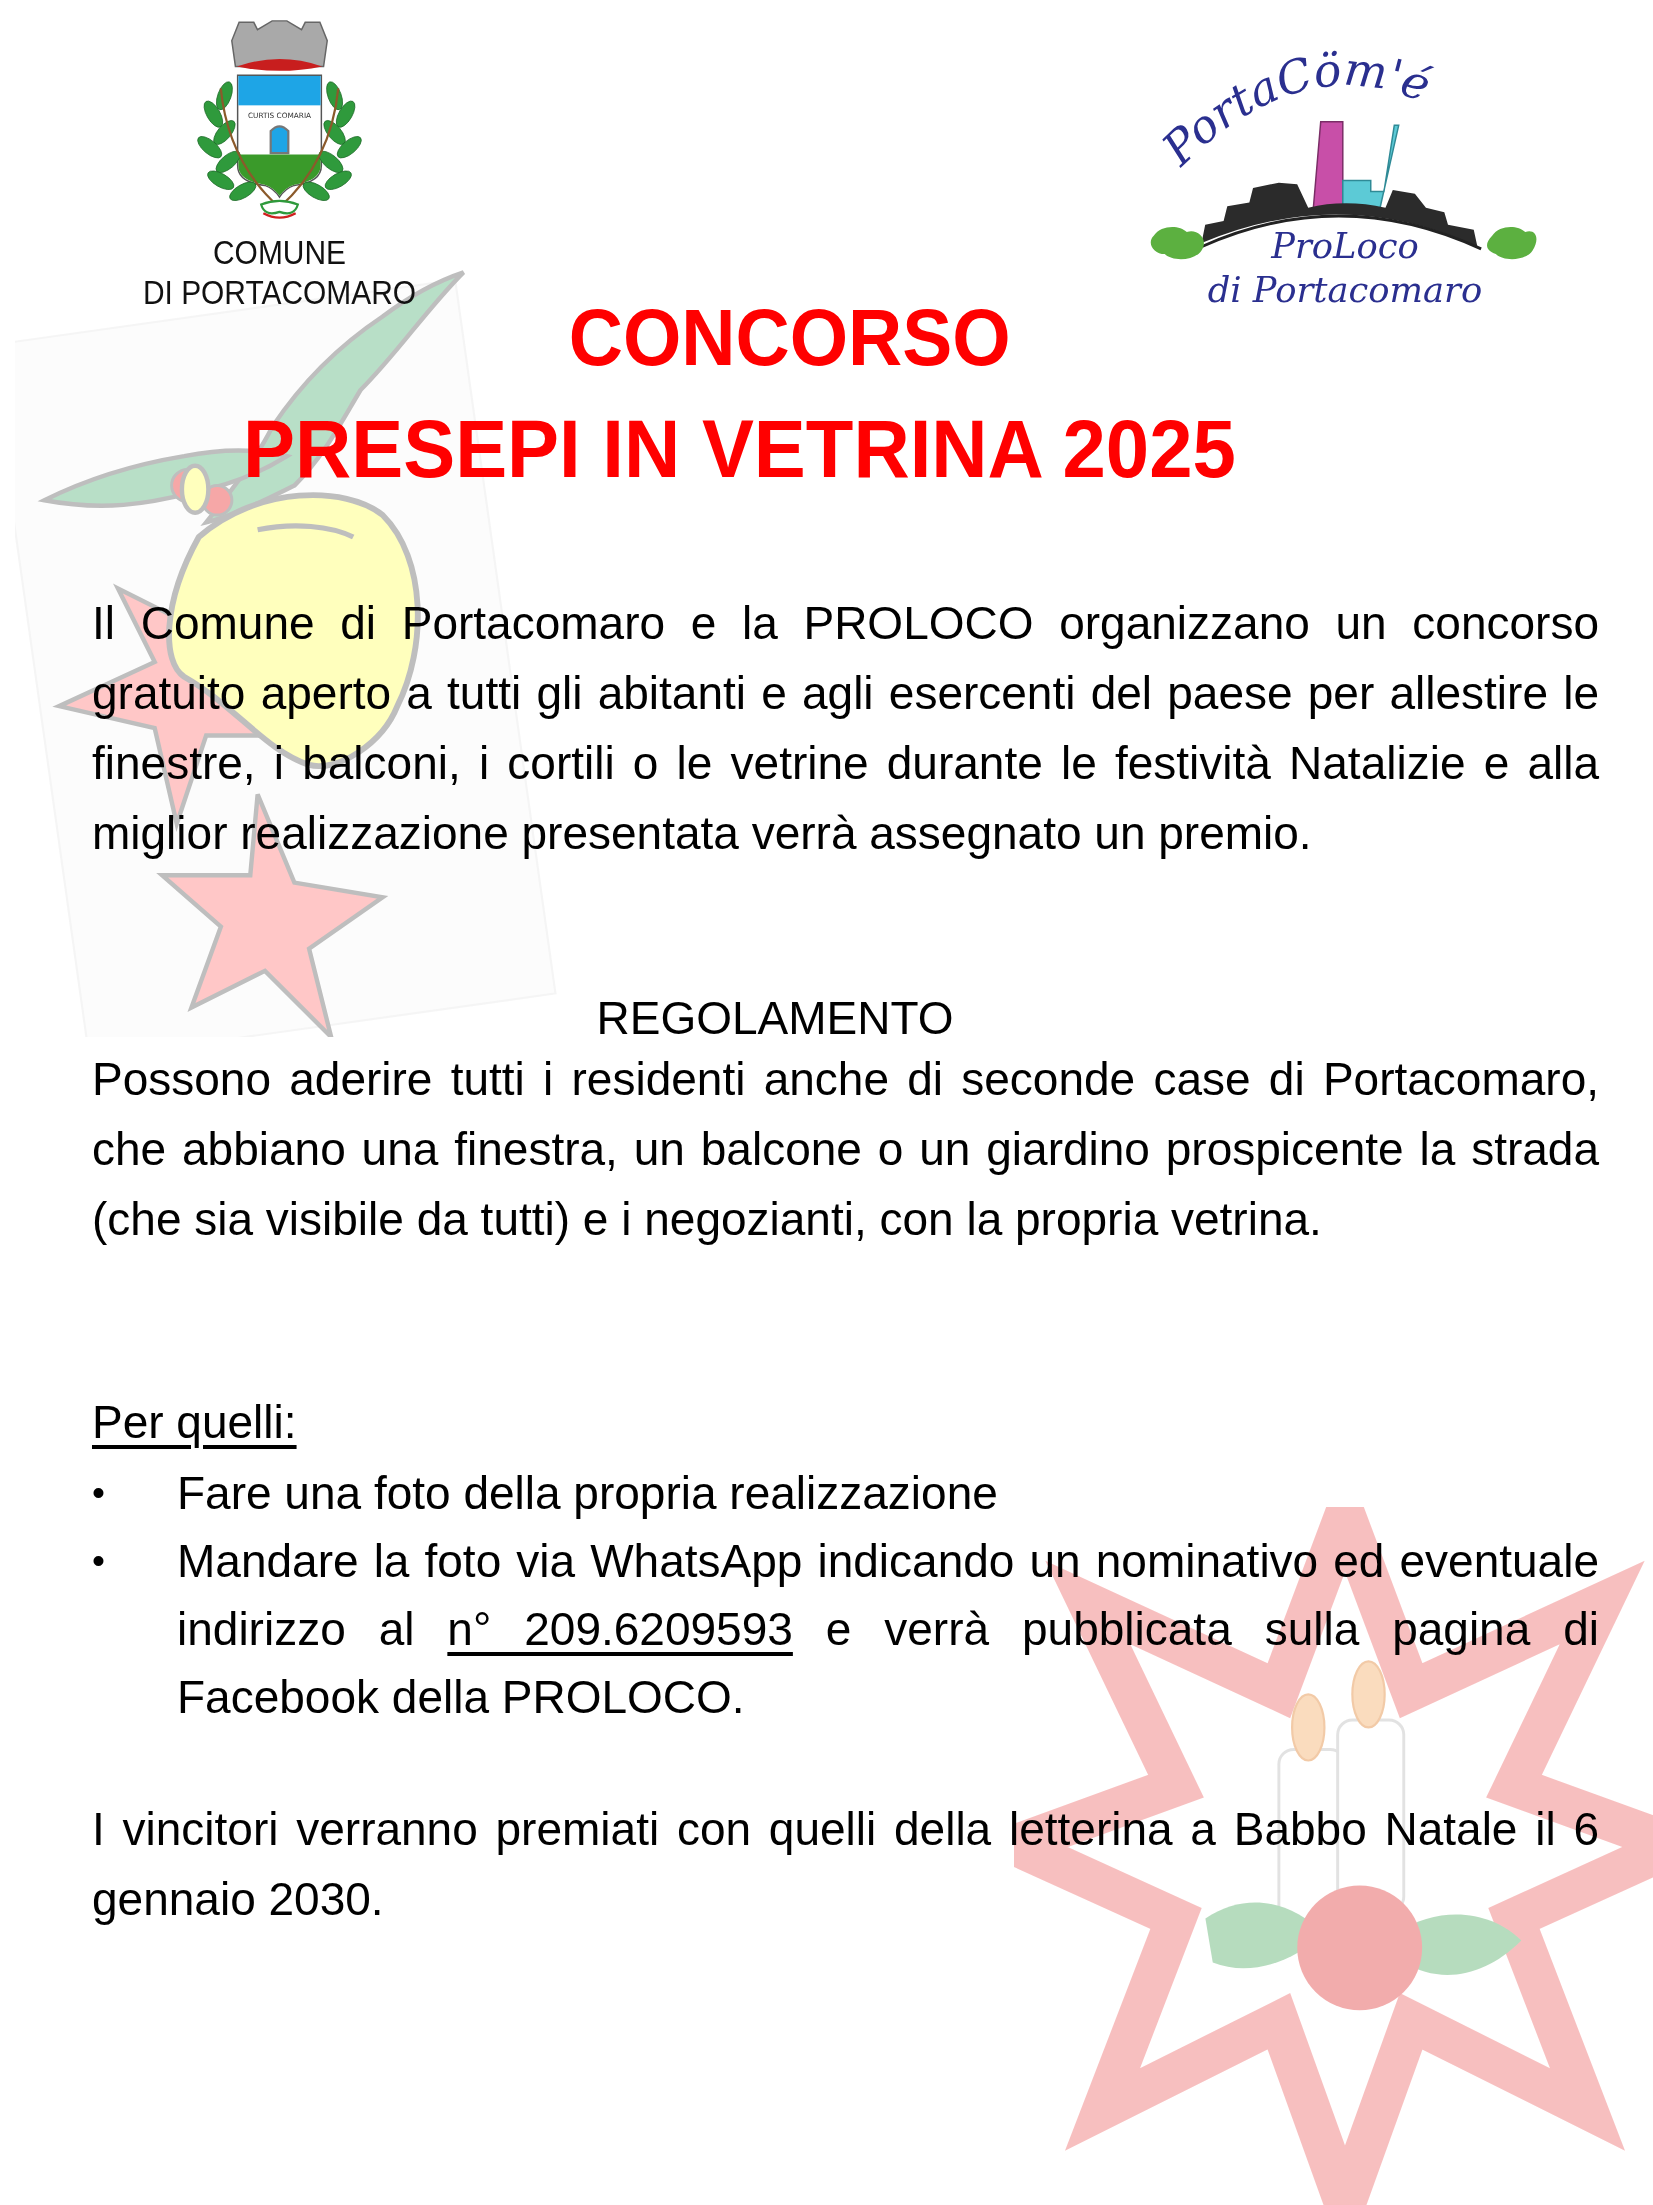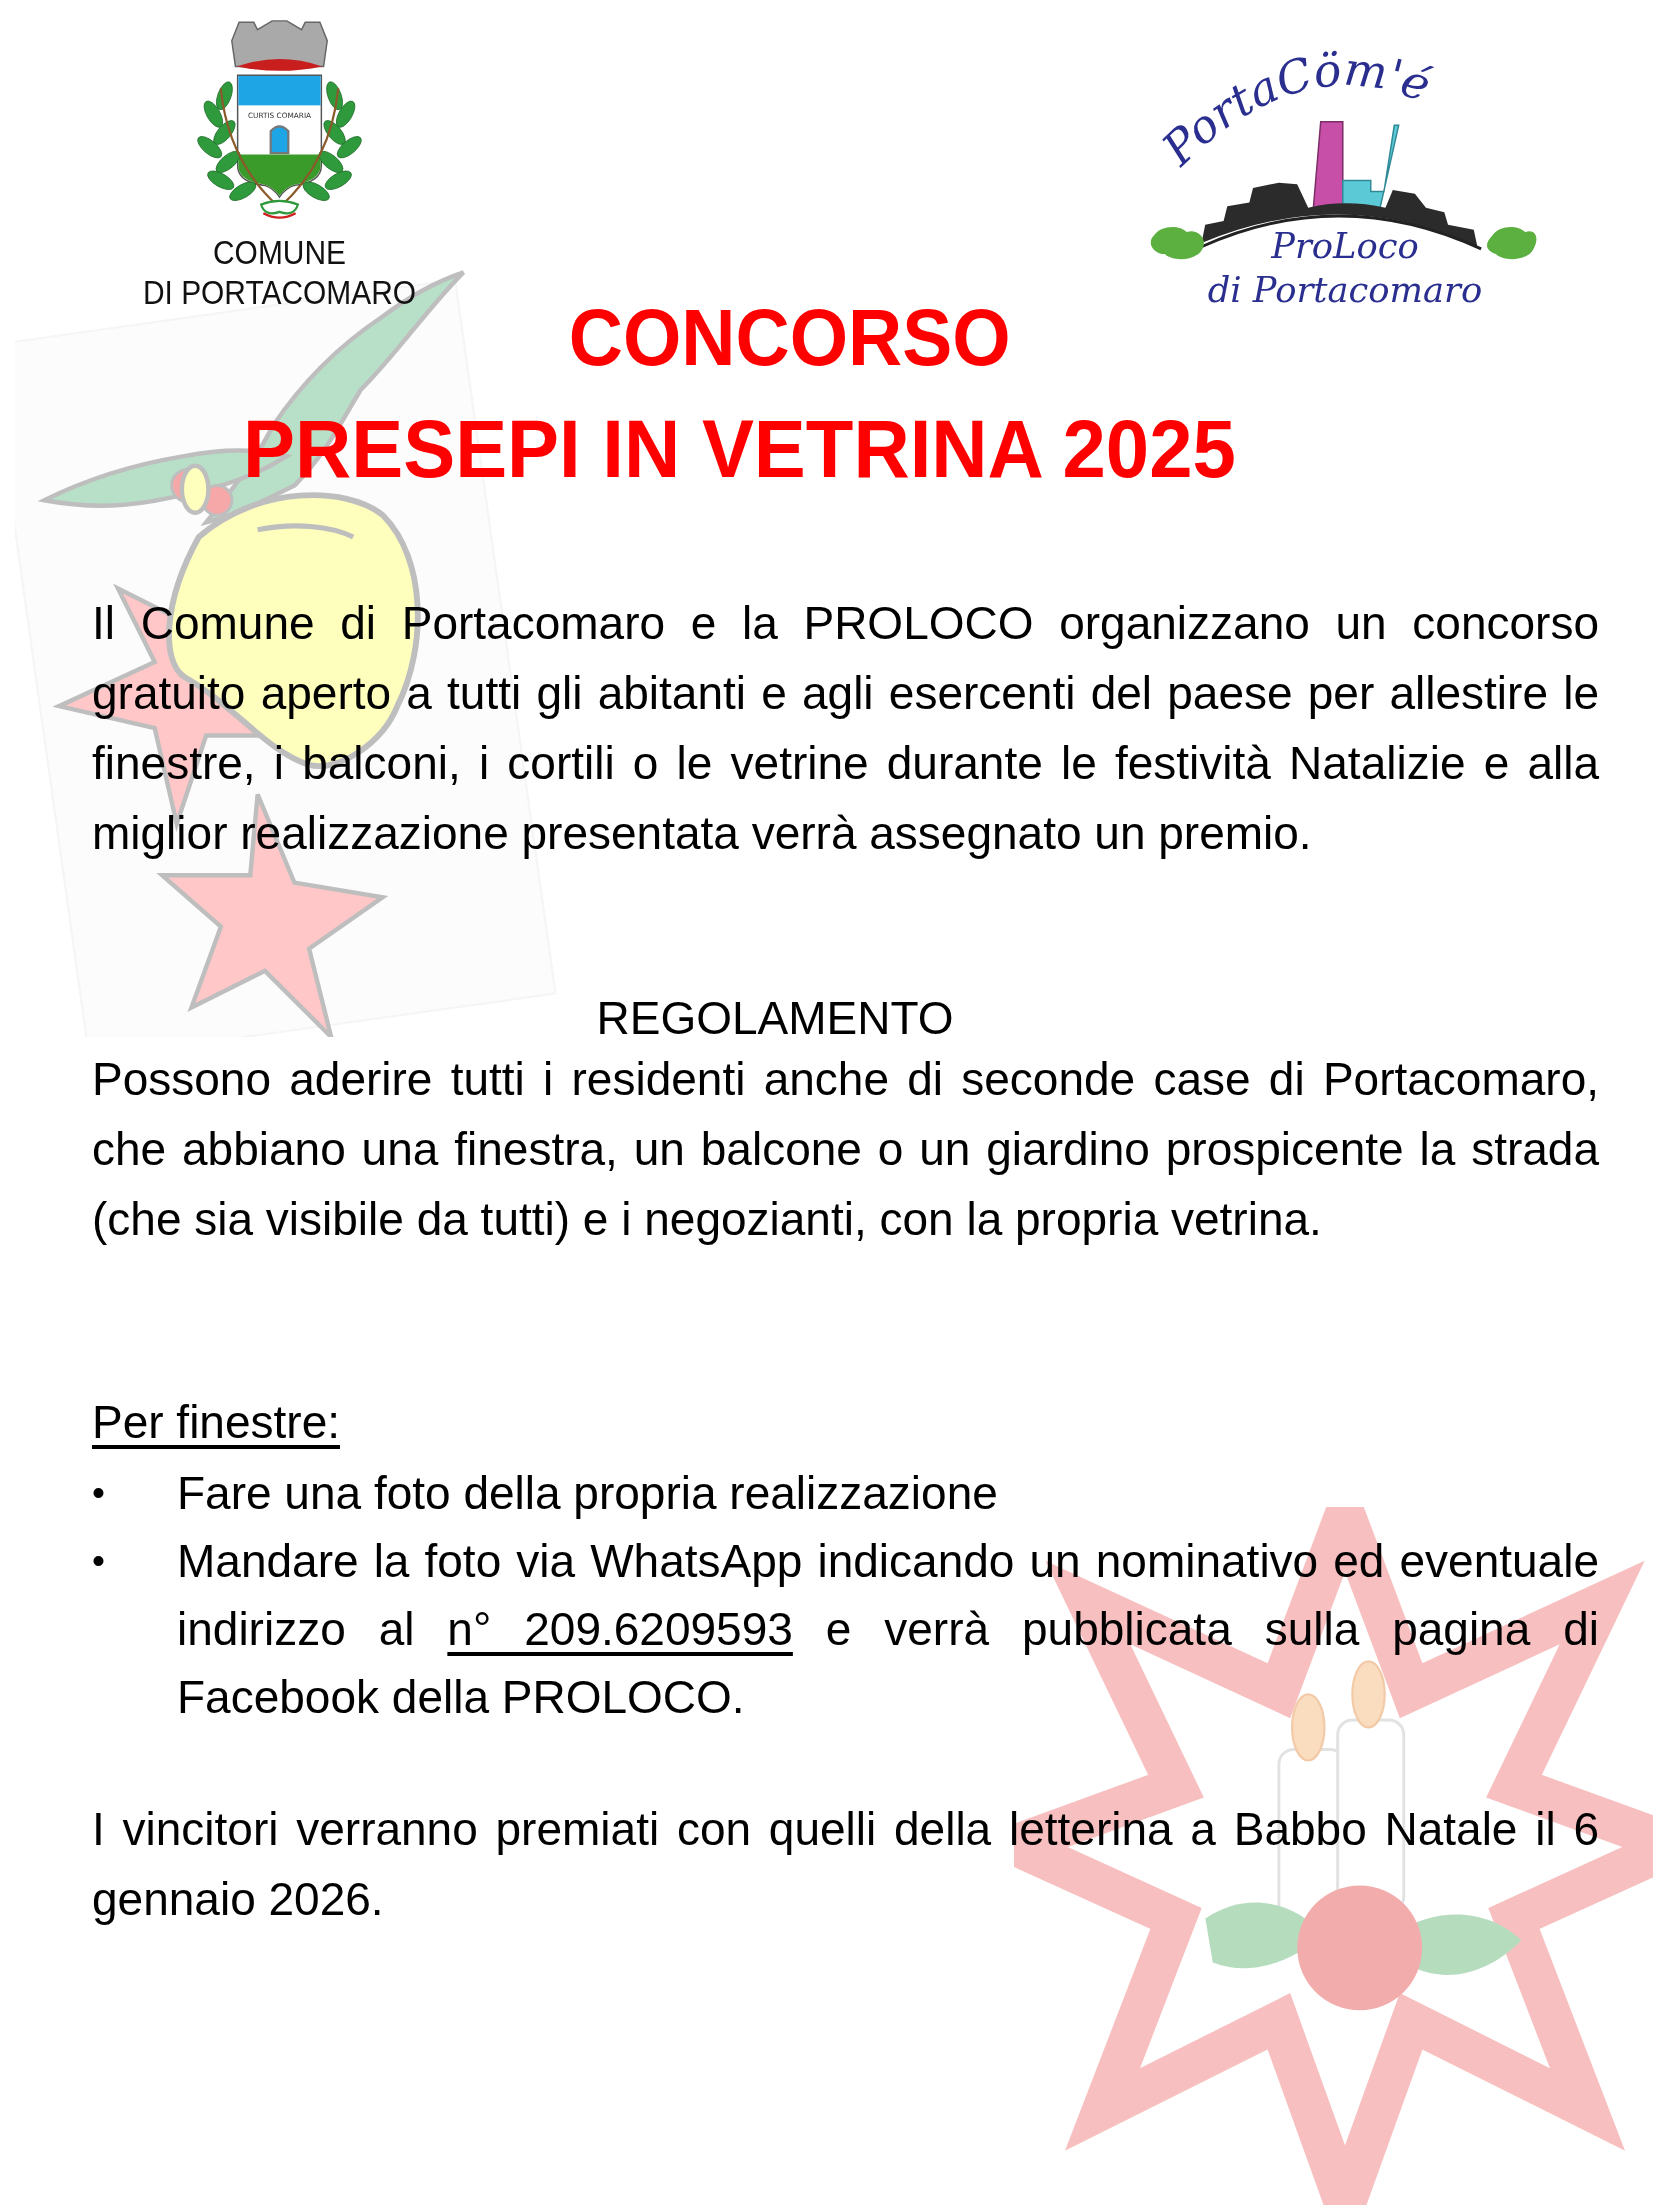--- a/index.html
+++ b/index.html
@@ -141,28 +141,28 @@
 
 <div class="content intro">
   <p>Il Comune di Portacomaro e la PROLOCO organizzano un concorso gratuito aperto a tutti gli abitanti e agli esercenti del paese per allestire le finestre, i balconi, i cortili o le vetrine durante le festività Natalizie e alla miglior realizzazione presentata verrà assegnato un premio.</p>
 </div>
 
 <div class="reg-heading">REGOLAMENTO</div>
 <div class="content reg-body">
   <p>Possono aderire tutti i residenti anche di seconde case di Portacomaro, che abbiano una finestra, un balcone o un giardino prospicente la strada (che sia visibile da tutti) e i negozianti, con la propria vetrina.</p>
 </div>
 
-<div class="per-aderire">Per finestre:</div>
+<div class="per-aderire">Per quelli:</div>
 <ul class="bullets">
   <li>
     <span class="bullet">•</span>
     <span>Fare una foto della propria realizzazione</span>
   </li>
   <li>
     <span class="bullet">•</span>
     <span>Mandare la foto via WhatsApp indicando un nominativo ed eventuale indirizzo al </span><span class="phone">n° 209.6209593</span><span> e verrà pubblicata sulla pagina di Facebook della PROLOCO.</span>
   </li>
 </ul>
 
 <div class="content closing">
-  <p>I vincitori verranno premiati con quelli della letterina a Babbo Natale il 6 gennaio 2026.</p>
+  <p>I vincitori verranno premiati con quelli della letterina a Babbo Natale il 6 gennaio 2030.</p>
 </div>
 
 
 </body></html>

